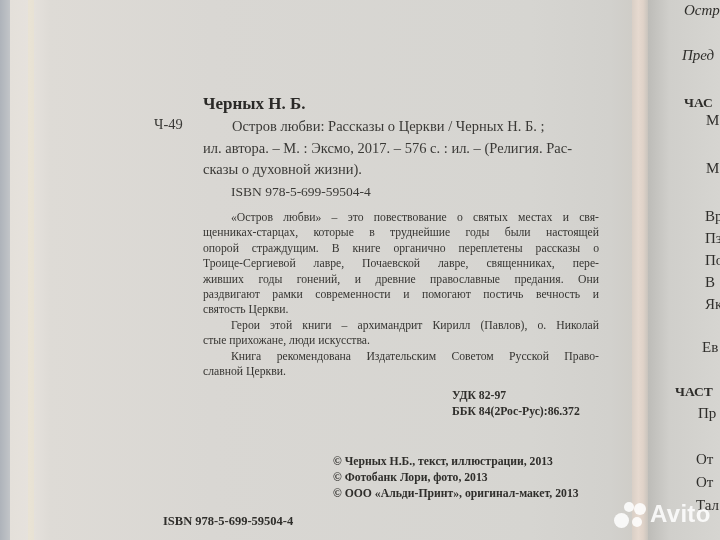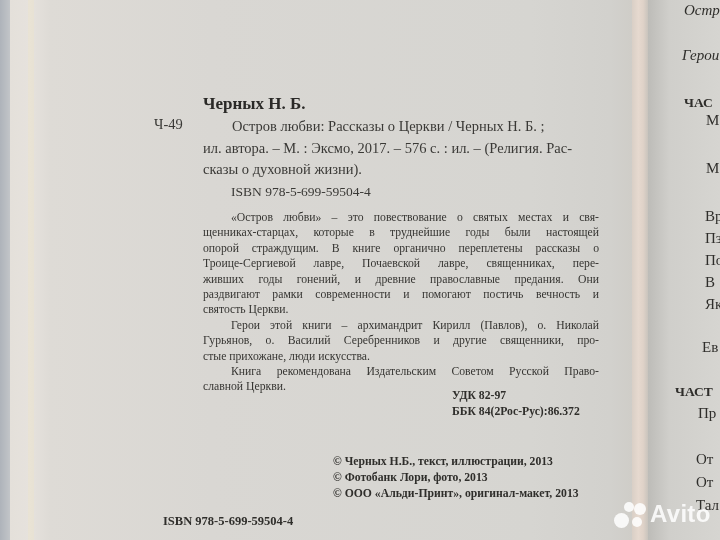--- a/index.html
+++ b/index.html
@@ -78,21 +78,20 @@
 
 <div class="abs annotation">
   <span class="ln ind">«Остров любви» – это повествование о святых местах и свя-</span>
   <span class="ln">щенниках-старцах, которые в труднейшие годы были настоящей</span>
   <span class="ln">опорой страждущим. В книге органично переплетены рассказы о</span>
   <span class="ln">Троице-Сергиевой лавре, Почаевской лавре, священниках, пере-</span>
   <span class="ln">живших годы гонений, и древние православные предания. Они</span>
   <span class="ln">раздвигают рамки современности и помогают постичь вечность и</span>
   <span class="ln end">святость Церкви.</span>
   <span class="ln ind">Герои этой книги – архимандрит Кирилл (Павлов), о. Николай</span>
-  <span class="ln">Гурьянов, о. Василий Серебренников и другие священники, про-</span>
   <span class="ln end">стые прихожане, люди искусства.</span>
   <span class="ln ind">Книга рекомендована Издательским Советом Русской Право-</span>
   <span class="ln end">славной Церкви.</span>
 </div>
 
 <div class="abs udk">
   <div>УДК 82-97</div>
   <div>ББК 84(2Рос-Рус):86.372</div>
 </div>
 
@@ -103,21 +102,21 @@
   <span class="ln cont">«Эксмо», 2013</span>
 </div>
 
 <div class="abs isbn-bottom">ISBN 978-5-699-59504-4</div>
 
 <div class="gutter"></div>
 
 <div class="page-right">
   <div class="toc">
     <span class="it italic" style="left:36px;top:2px;">Остр</span>
-    <span class="it italic" style="left:34px;top:47px;">Герои</span>
+    <span class="it italic" style="left:34px;top:47px;">Пред</span>
     <span class="it bold" style="left:36px;top:95px;">ЧАС</span>
     <span class="it" style="left:58px;top:112px;">М</span>
     <span class="it" style="left:58px;top:160px;">М</span>
     <span class="it" style="left:57px;top:208px;">Вр</span>
     <span class="it" style="left:57px;top:230px;">Пз</span>
     <span class="it" style="left:57px;top:252px;">По</span>
     <span class="it" style="left:57px;top:274px;">В</span>
     <span class="it" style="left:57px;top:296px;">Як</span>
     <span class="it" style="left:54px;top:339px;">Ев</span>
     <span class="it bold" style="left:27px;top:384px;">ЧАСТ</span>

